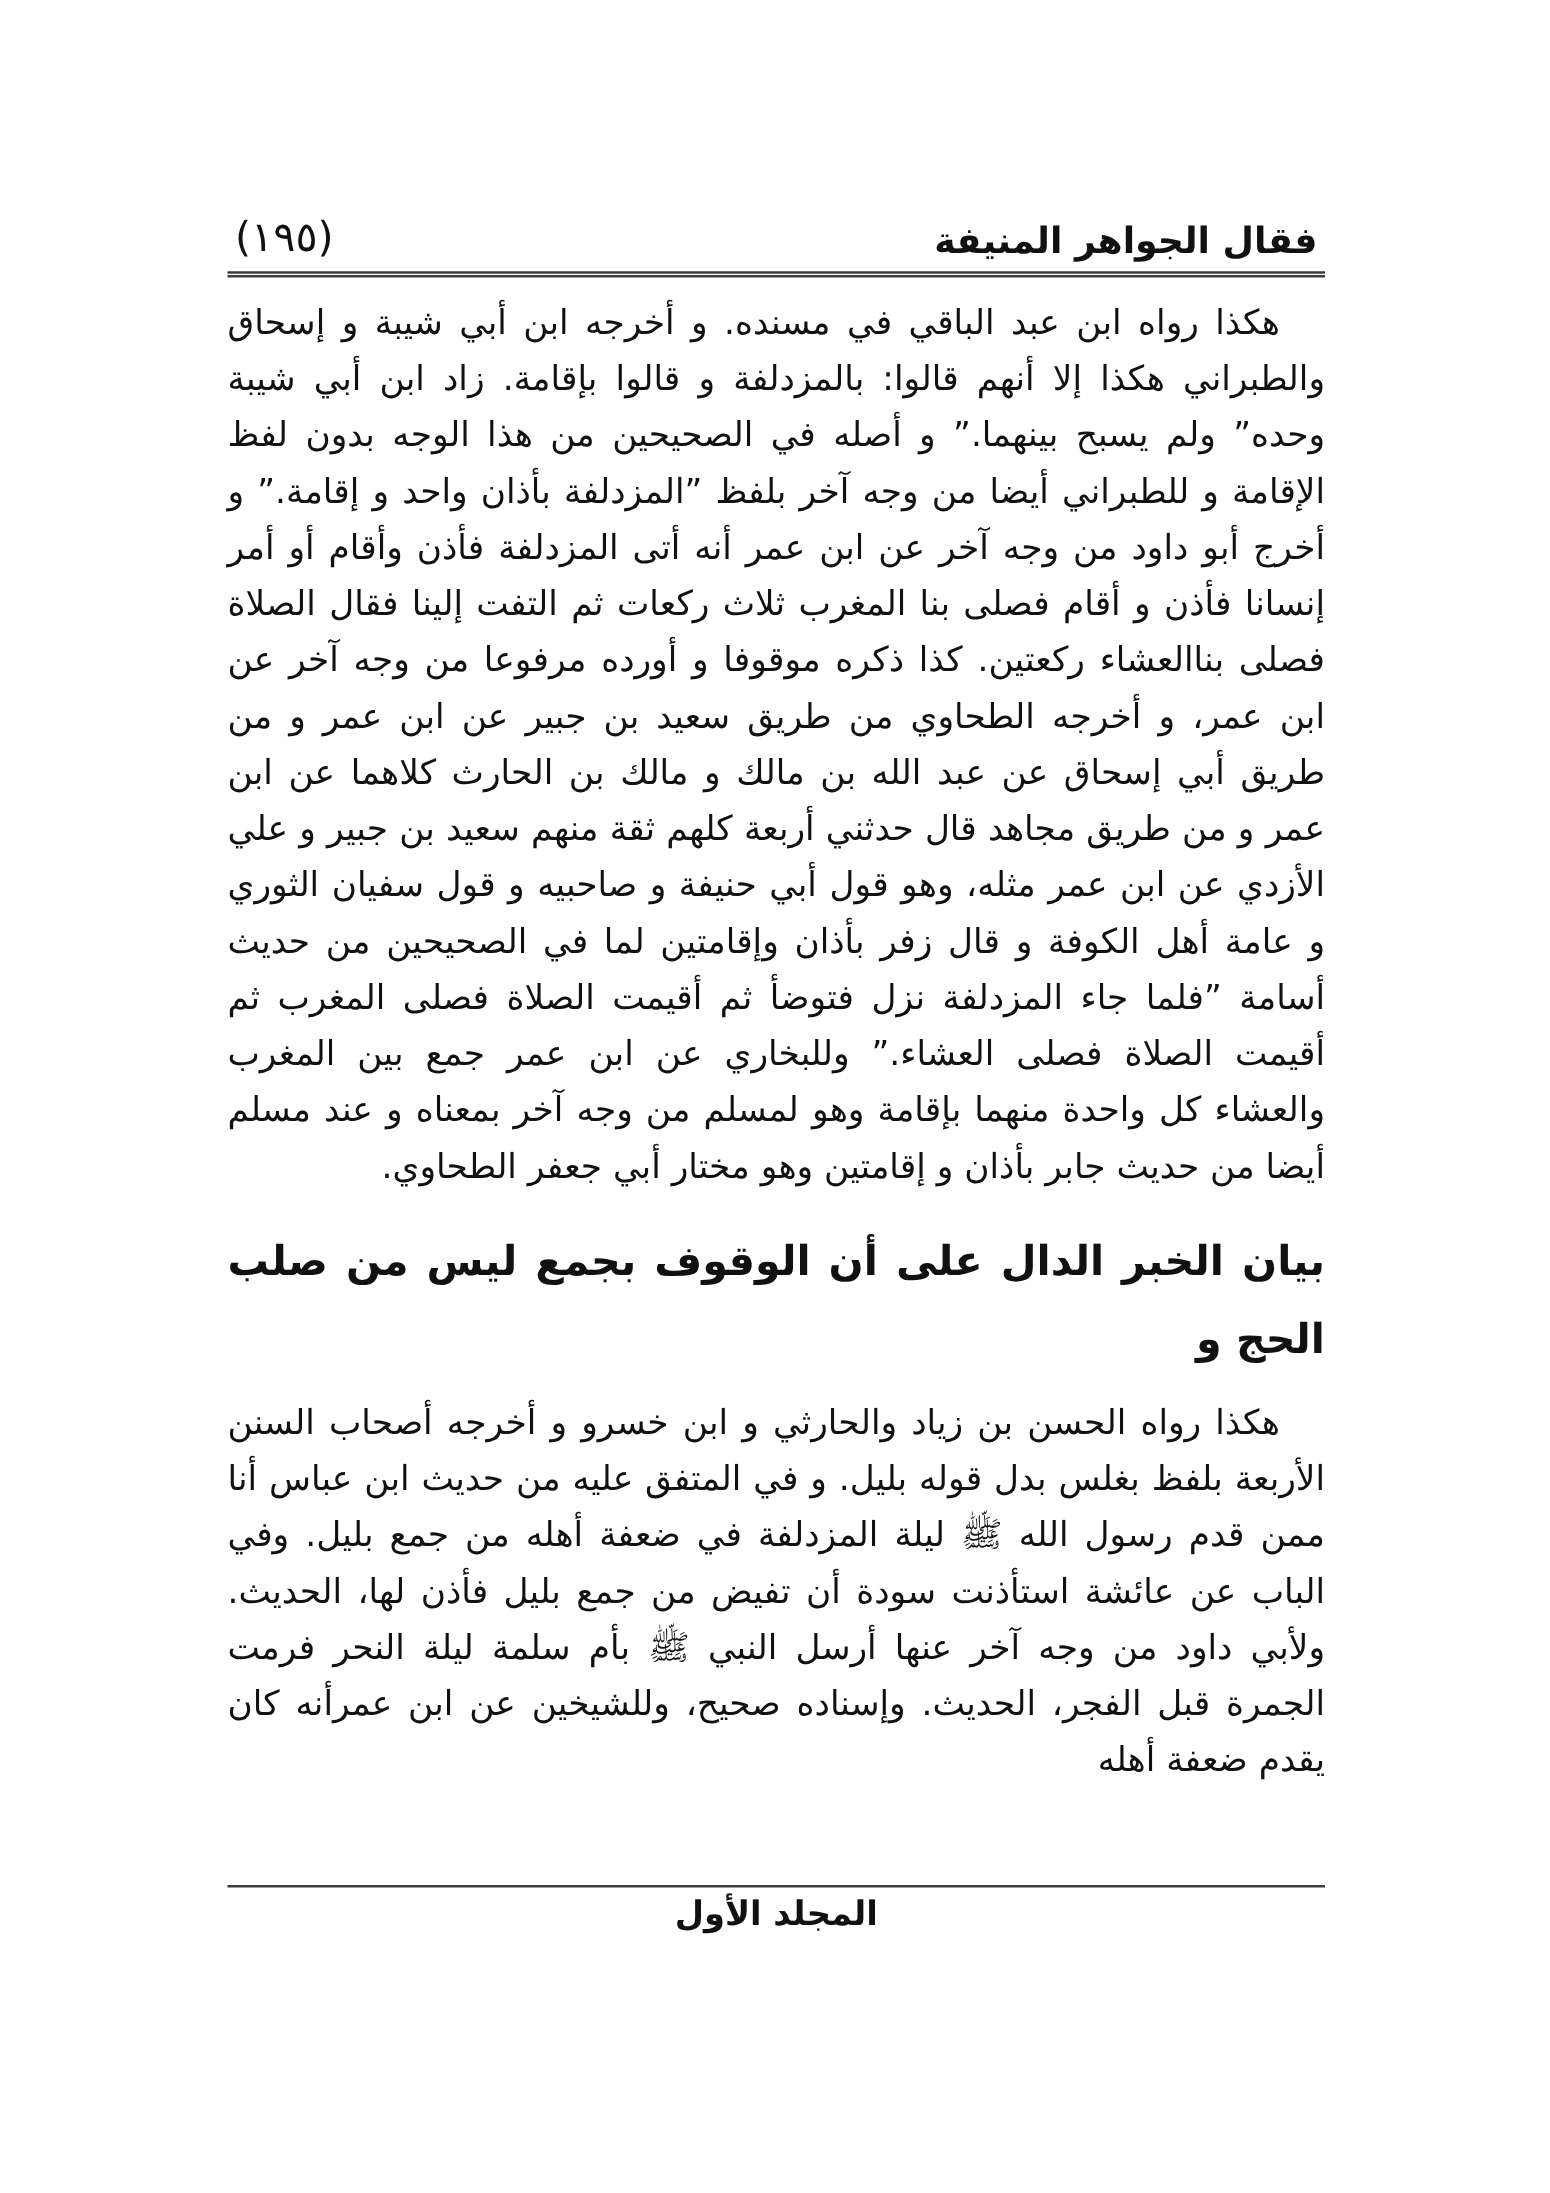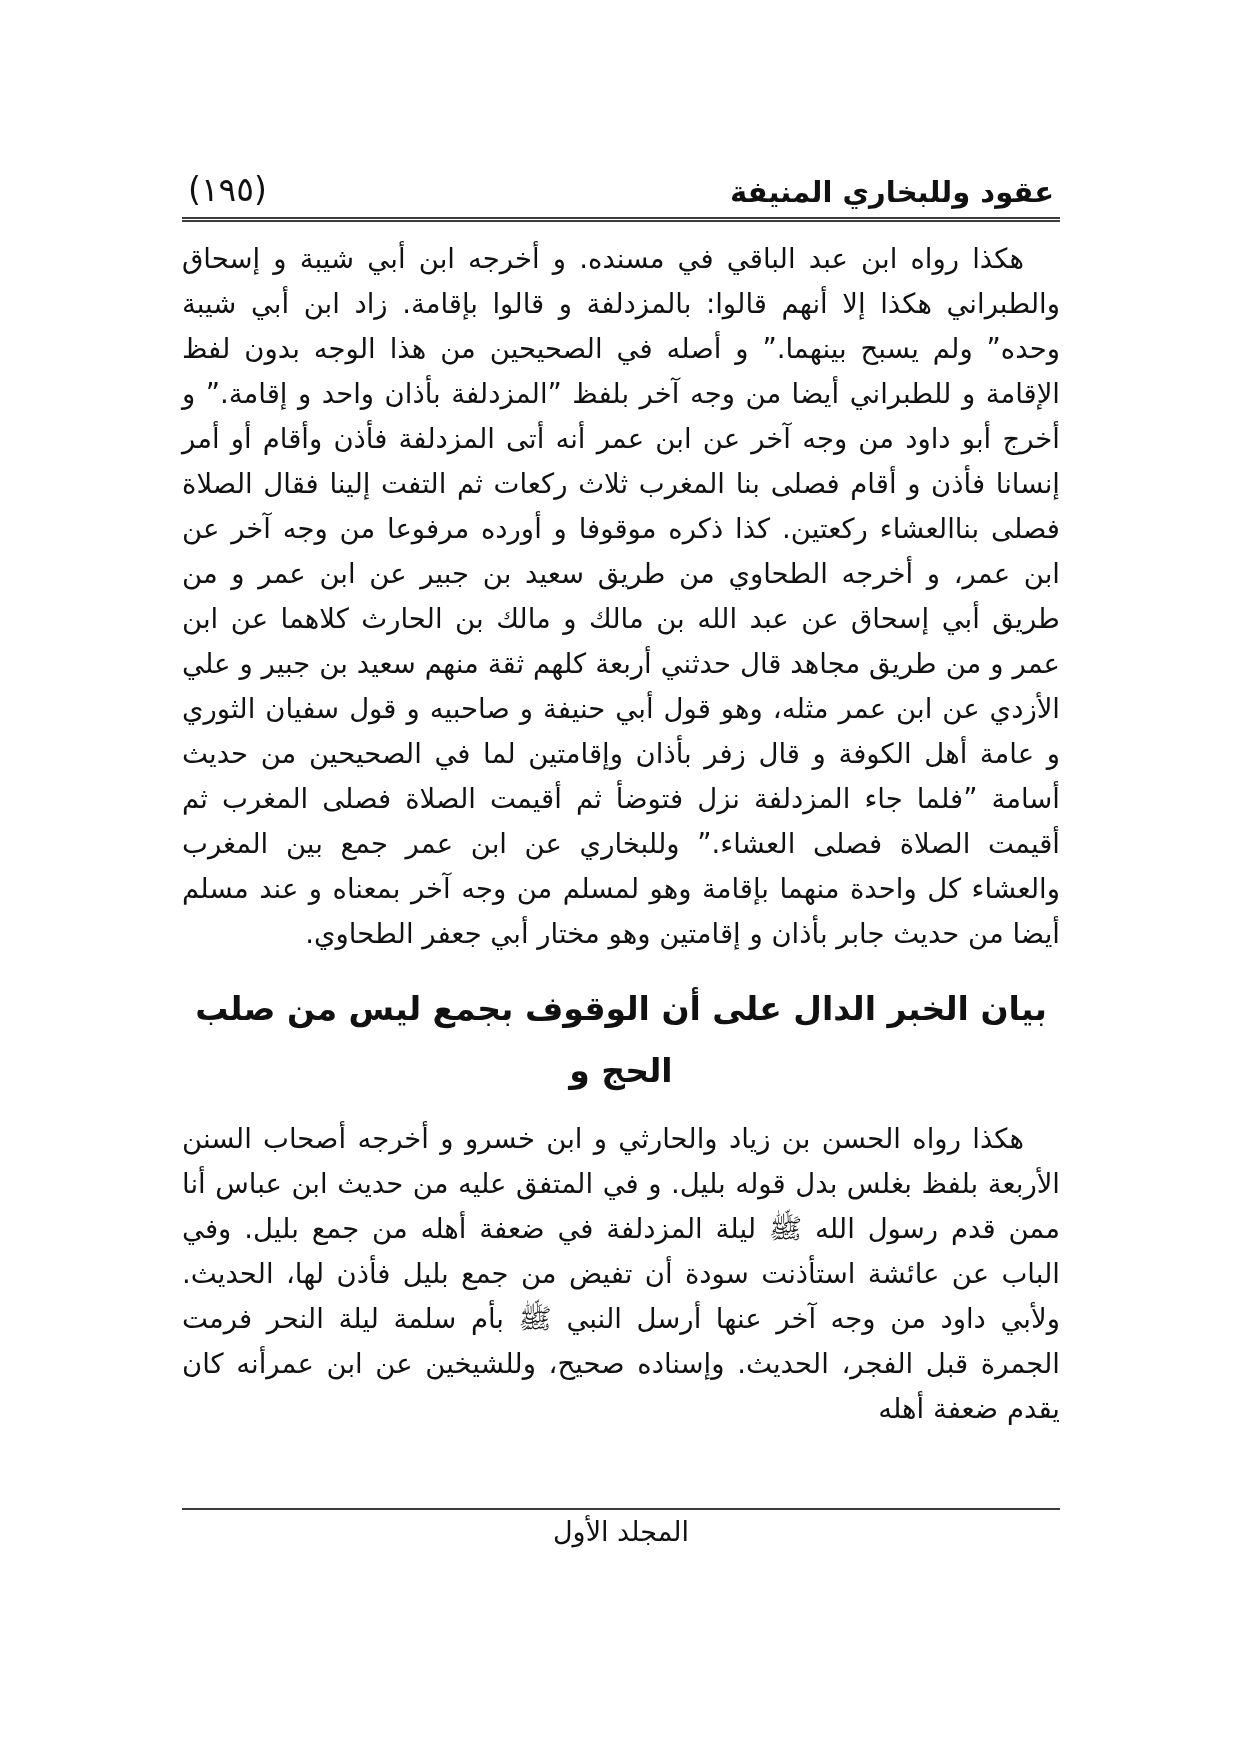--- a/index.html
+++ b/index.html
@@ -51,21 +51,20 @@
     font-size: 27.5px;
     line-height: 45px;
     text-align: justify;
     text-justify: inter-word;
   }
   .body-text p {
     margin: 0;
     text-indent: 36px;
   }
   .section-heading {
-    text-align: center;
     font-weight: bold;
     font-size: 33px;
     line-height: 62px;
     margin: 22px 0 14px 0;
   }
   .section-heading .h-line {
     display: block;
   }
   .footer {
     position: absolute;
@@ -74,33 +73,33 @@
     width: 878px;
     text-align: center;
   }
   .footer-rule {
     height: 0;
     border-top: 2px solid #3c3c3c;
     margin-bottom: 6px;
   }
   .volume-label {
     font-size: 27px;
-    font-weight: normal;
+    font-weight: bold;
     display: inline-block;
   }
 </style>
 </head>
 <body>
 
 <div class="page">
 
   <div class="content">
 
     <div class="header-row">
-      <div class="book-title">عقود وللبخاري المنيفة</div>
+      <div class="book-title">فقال الجواهر المنيفة</div>
       <div class="page-number">(١٩٥)</div>
     </div>
 
     <div class="header-rule"></div>
 
     <div class="body-text">
       <p>هكذا رواه ابن عبد الباقي في مسنده. و أخرجه ابن أبي شيبة و إسحاق والطبراني هكذا إلا أنهم قالوا: بالمزدلفة و قالوا بإقامة. زاد ابن أبي شيبة وحده” ولم يسبح بينهما.” و أصله في الصحيحين من هذا الوجه بدون لفظ الإقامة و للطبراني أيضا من وجه آخر بلفظ ”المزدلفة بأذان واحد و إقامة.” و أخرج أبو داود من وجه آخر عن ابن عمر أنه أتى المزدلفة فأذن وأقام أو أمر إنسانا فأذن و أقام فصلى بنا المغرب ثلاث ركعات ثم التفت إلينا فقال الصلاة فصلى بناالعشاء ركعتين. كذا ذكره موقوفا و أورده مرفوعا من وجه آخر عن ابن عمر، و أخرجه الطحاوي من طريق سعيد بن جبير عن ابن عمر و من طريق أبي إسحاق عن عبد الله بن مالك و مالك بن الحارث كلاهما عن ابن عمر و من طريق مجاهد قال حدثني أربعة كلهم ثقة منهم سعيد بن جبير و علي الأزدي عن ابن عمر مثله، وهو قول أبي حنيفة و صاحبيه و قول سفيان الثوري و عامة أهل الكوفة و قال زفر بأذان وإقامتين لما في الصحيحين من حديث أسامة ”فلما جاء المزدلفة نزل فتوضأ ثم أقيمت الصلاة فصلى المغرب ثم أقيمت الصلاة فصلى العشاء.” وللبخاري عن ابن عمر جمع بين المغرب والعشاء كل واحدة منهما بإقامة وهو لمسلم من وجه آخر بمعناه و عند مسلم أيضا من حديث جابر بأذان و إقامتين وهو مختار أبي جعفر الطحاوي.</p>
 
       <div class="section-heading">
         <span class="h-line">بيان الخبر الدال على أن الوقوف بجمع ليس من صلب الحج و</span>

